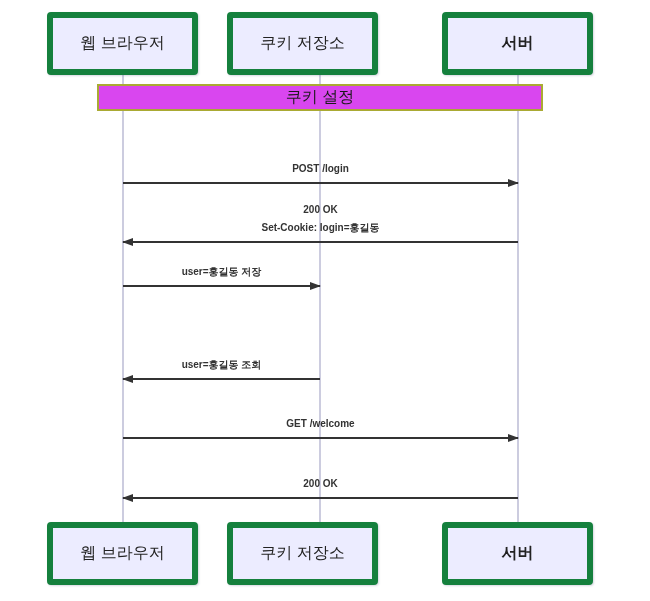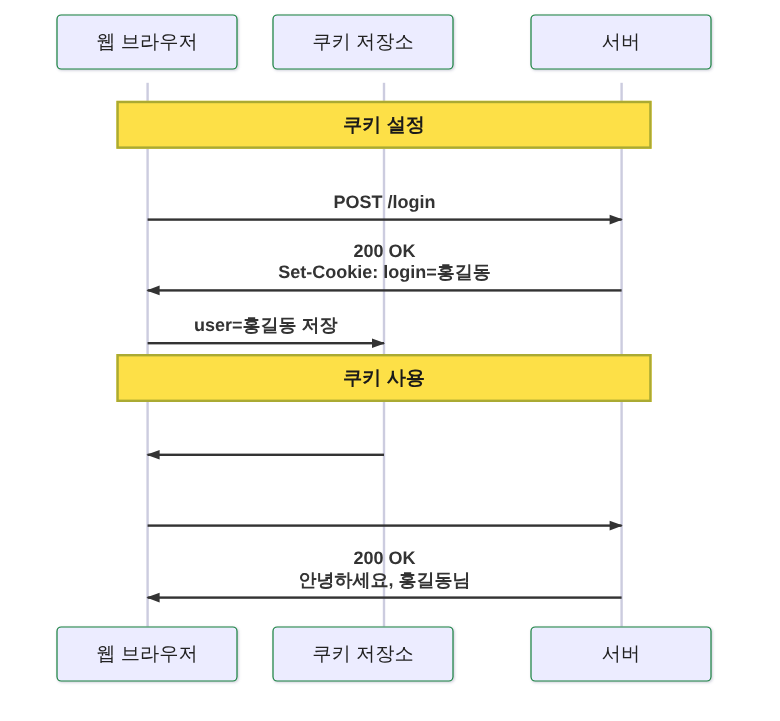--- a/index.html
+++ b/index.html
@@ -5,64 +5,64 @@
   html,body{margin:0;padding:0;background:#ffffff;}
   #canvas{
     position:relative;
     width:650px;height:601px;
     background:#ffffff;
     font-family:"Liberation Sans","DejaVu Sans",sans-serif;
     overflow:hidden;
   }
   .actor-box{
     position:absolute;
-    width:151px;height:46px;
+    width:151px;height:63px;
     background:#ECECFF;
-    border:1px solid #15803d;
+    border:6px solid #15803d;
     border-radius:4px;
     box-shadow:1px 1px 2px rgba(100,100,140,0.25);
     display:flex;align-items:center;justify-content:center;
     font-size:16px;color:#222222;
     box-sizing:border-box;
     z-index:3;
   }
   .a-top{top:12px;}
   .a-bottom{top:522px;}
   .a-browser{left:47px;}
   .a-store{left:227px;}
-  .a-server{left:442px;}
+  .a-server{left:442px;font-weight:bold;}
   .lifeline{
     position:absolute;
     top:69px;height:453px;width:2px;
     background:#ccccdf;
     z-index:1;
   }
   .ll-browser{left:122px;}
   .ll-store{left:319px;}
   .ll-server{left:517px;}
   .note{
     position:absolute;
-    left:97px;width:446px;height:40px;
-    background:#fde047;
+    left:97px;width:446px;height:27px;
+    background:#d946ef;
     border:2px solid #aaaa33;
     box-sizing:border-box;
     display:flex;align-items:center;justify-content:center;
-    font-size:16px;font-weight:700;color:#1a1a1a;
+    font-size:16px;font-weight:400;color:#1a1a1a;
     z-index:4;
   }
   .note-1{top:84px;}
   .note-2{top:295px;}
   .msg{
     position:absolute;
     z-index:5;
   }
   .msg .lines{
     position:absolute;left:0;right:0;bottom:6px;
     text-align:center;color:#333333;
-    font-size:15px;font-weight:600;
+    font-size:10px;font-weight:600;
   }
   .msg .line{height:18px;line-height:18px;white-space:nowrap;}
   .msg .arrow{
     position:absolute;left:0;right:0;bottom:0;height:2px;
     background:#333333;
   }
   .msg .arrow .head{
     position:absolute;top:-3px;width:0;height:0;
     border-top:4px solid transparent;
     border-bottom:4px solid transparent;
@@ -118,40 +118,42 @@
 
   <div class="msg dir-right span-bc m3">
     <div class="lines">
       <div class="line">user=홍길동 저장</div>
     </div>
     <div class="arrow">
       <div class="head"></div>
     </div>
   </div>
 
-  <div class="note note-2">쿠키 사용</div>
 
   <div class="msg dir-left span-bc m4">
+    <div class="lines">
+      <div class="line">user=홍길동 조회</div>
+    </div>
     <div class="arrow">
       <div class="head"></div>
     </div>
   </div>
 
   <div class="msg dir-right span-bs m5">
     <div class="lines">
+      <div class="line">GET /welcome</div>
     </div>
     <div class="arrow">
       <div class="head"></div>
     </div>
   </div>
 
   <div class="msg dir-left span-bs m6">
     <div class="lines">
       <div class="line">200 OK</div>
-      <div class="line">안녕하세요, 홍길동님</div>
     </div>
     <div class="arrow">
       <div class="head"></div>
     </div>
   </div>
 
   <div class="actor-box a-bottom a-browser">웹 브라우저</div>
   <div class="actor-box a-bottom a-store">쿠키 저장소</div>
   <div class="actor-box a-bottom a-server">서버</div>
 

